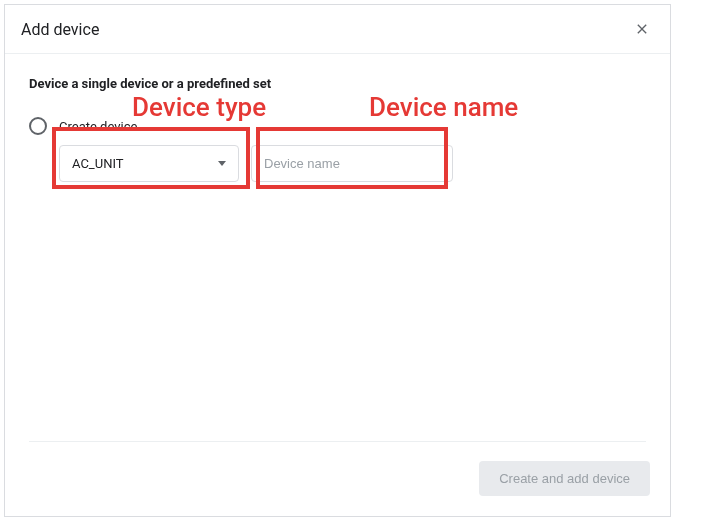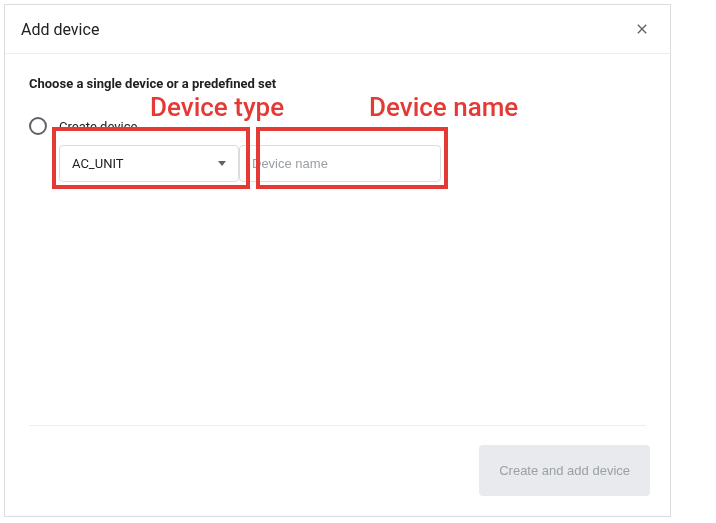--- a/index.html
+++ b/index.html
@@ -61,20 +61,21 @@
       margin-right: 12px;
       cursor: pointer;
       position: relative;
     }
     .radio-label {
       font-size: 13px;
       color: #202124;
     }
     .controls-row {
       display: flex;
+      gap: 12px;
       margin-left: 30px;
       margin-bottom: 26px;
     }
     .select-box {
       border: 1px solid #dadce0;
       border-radius: 4px;
       padding: 10px 12px;
       font-size: 13px;
       color: #202124;
       display: flex;
@@ -124,21 +125,21 @@
       right: 24px;
       top: -4px;
       height: 1px;
       background: #eceff1;
     }
     .primary-btn {
       background: #e8eaed;
       color: #9aa0a6;
       border: none;
       border-radius: 4px;
-      padding: 18px 20px;
+      padding: 10px 20px;
       font-size: 13px;
       font-weight: 500;
       cursor: default;
     }
     
     .anno-box {
       position: absolute;
       border: 4px solid #e53935;
       pointer-events: none;
     }
@@ -157,21 +158,21 @@
   <div class="header">
     <div class="title">Add device</div>
     <div class="close-btn">
       <svg width="16" height="16" viewBox="0 0 24 24">
           <path fill="#5f6368" d="M19 6.41 17.59 5 12 10.59 6.41 5 5 6.41 10.59 12 5 17.59 6.41 19 12 13.41 17.59 19 19 17.59 13.41 12z"></path>
         </svg>
     </div>
   </div>
 
   <div class="content">
-    <div class="subtitle">Choose a single device or a predefined set</div>
+    <div class="subtitle">Device a single device or a predefined set</div>
 
     <div class="option-row">
       <input type="radio" class="radio" name="mode" style="">
       <span class="radio-label">Create device</span>
     </div>
     <div class="controls-row">
       <div class="select-box">
         <span class="placeholder">AC_UNIT</span>
         <span class="caret"></span>
       </div>
@@ -182,15 +183,15 @@
 
   </div>
 
   <div class="footer">
     <div class="divider"></div>
     <button class="primary-btn">Create and add device</button>
   </div>
 
   <div class="anno-box" style="left:47px; top:122px; width:198px; height:62px;"></div>
   <div class="anno-box" style="left:251px; top:122px; width:192px; height:62px;"></div>
-  <div class="anno-label" style="left:145px; top:87px;">Device type</div>
+  <div class="anno-label" style="left:127px; top:87px;">Device type</div>
   <div class="anno-label" style="left:364px; top:87px;">Device name</div>
 </div>
 
 </body></html>

